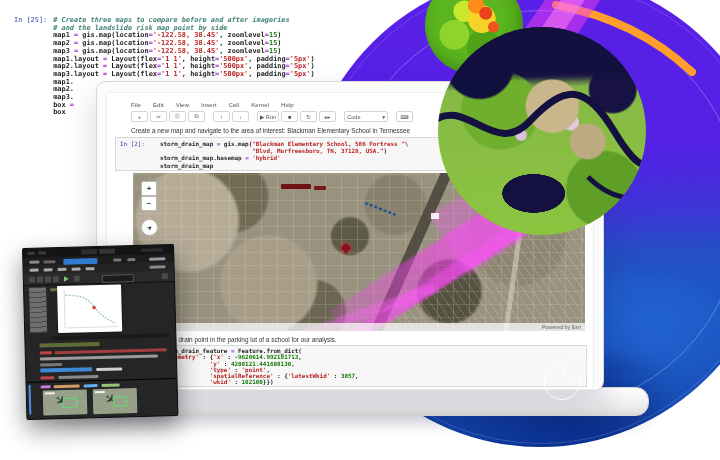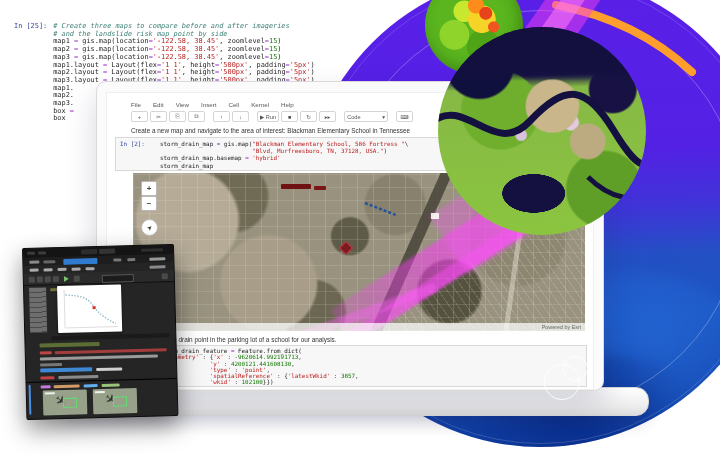--- a/index.html
+++ b/index.html
@@ -1,20 +1,20 @@
 <!DOCTYPE html>
 <html><head>
 <meta charset="utf-8">
 <style>
   html,body{margin:0;padding:0;}
   body{width:720px;height:460px;position:relative;overflow:hidden;background:#fff;
        font-family:"Liberation Sans", sans-serif;}
   .abs{position:absolute;}
   .mono{font-family:"DejaVu Sans Mono", monospace;}
-  .cl{white-space:pre;}
+  .cl{white-space:pre;font-weight:bold;}
   
   .tk-n{color:#1f1f1f}
   .tk-o{color:#9a26c9}
   .tk-s{color:#ba2121}
   .tk-m{color:#117700}
   .tk-c{color:#3e8076;font-style:italic}
   
   .bg-circle{left:303px;top:-27px;width:474px;height:474px;border-radius:50%;overflow:hidden;
      background:linear-gradient(178deg,#5b1fe9 0%,#5321e4 38%,#3f34d8 50%,#2350c4 60%,#1b55c2 72%,#0e3a9e 100%);z-index:1;}
   .bg-tex1{left:30px;top:260px;width:260px;height:170px;border-radius:50%;
@@ -50,21 +50,21 @@
       radial-gradient(circle at 55% 38%, #c9b68b 0 15%, transparent 16%),
       radial-gradient(circle at 72% 55%, #bcab80 0 9%, transparent 10%),
       radial-gradient(circle at 64% 46%, #e3c9e2 0 4%, transparent 5%),
       radial-gradient(circle at 40% 52%, #d9c2db 0 3%, transparent 4%),
       radial-gradient(circle at 30% 40%, #6faf2d 0 20%, transparent 21%),
       radial-gradient(circle at 80% 78%, #5f9e27 0 16%, transparent 17%),
       linear-gradient(178deg, #181244 0 24%, #86b945 30%, #8bc53f 100%);}
   .sat-water-top{position:absolute;left:0;top:0;width:100%;height:26%;
      background:linear-gradient(180deg,#131040 80%, transparent);}
   
-  .snippet{left:14px;top:23px;z-index:5;font-size:6.9px;line-height:7.7px;display:flex;gap:6px;}
+  .snippet{left:14px;top:17px;z-index:5;font-size:6.9px;line-height:7.7px;display:flex;gap:6px;}
   .snippet .prompt{color:#303F9F;}
   
   .laptop-base{left:57px;top:387px;width:590px;height:27px;border-radius:13px;z-index:8;
      background:linear-gradient(180deg,#ffffff,#ececec 70%,#dcdcdc);border:1px solid #d8d8d8;
      box-shadow:0 7px 16px rgba(30,30,80,.20);}
   .laptop-bezel{left:96px;top:81px;width:506px;height:308px;border-radius:10px;z-index:10;
      background:#fbfbfb;border:1px solid #d9d9d9;box-shadow:0 14px 30px rgba(30,30,80,.18);}
   .screen{left:106px;top:92px;width:486px;height:296px;background:#fff;z-index:11;overflow:hidden;
      border:1px solid #efefef;}
   .nb-menu{left:24px;top:8px;display:flex;gap:12px;font-size:6.2px;color:#555;}

